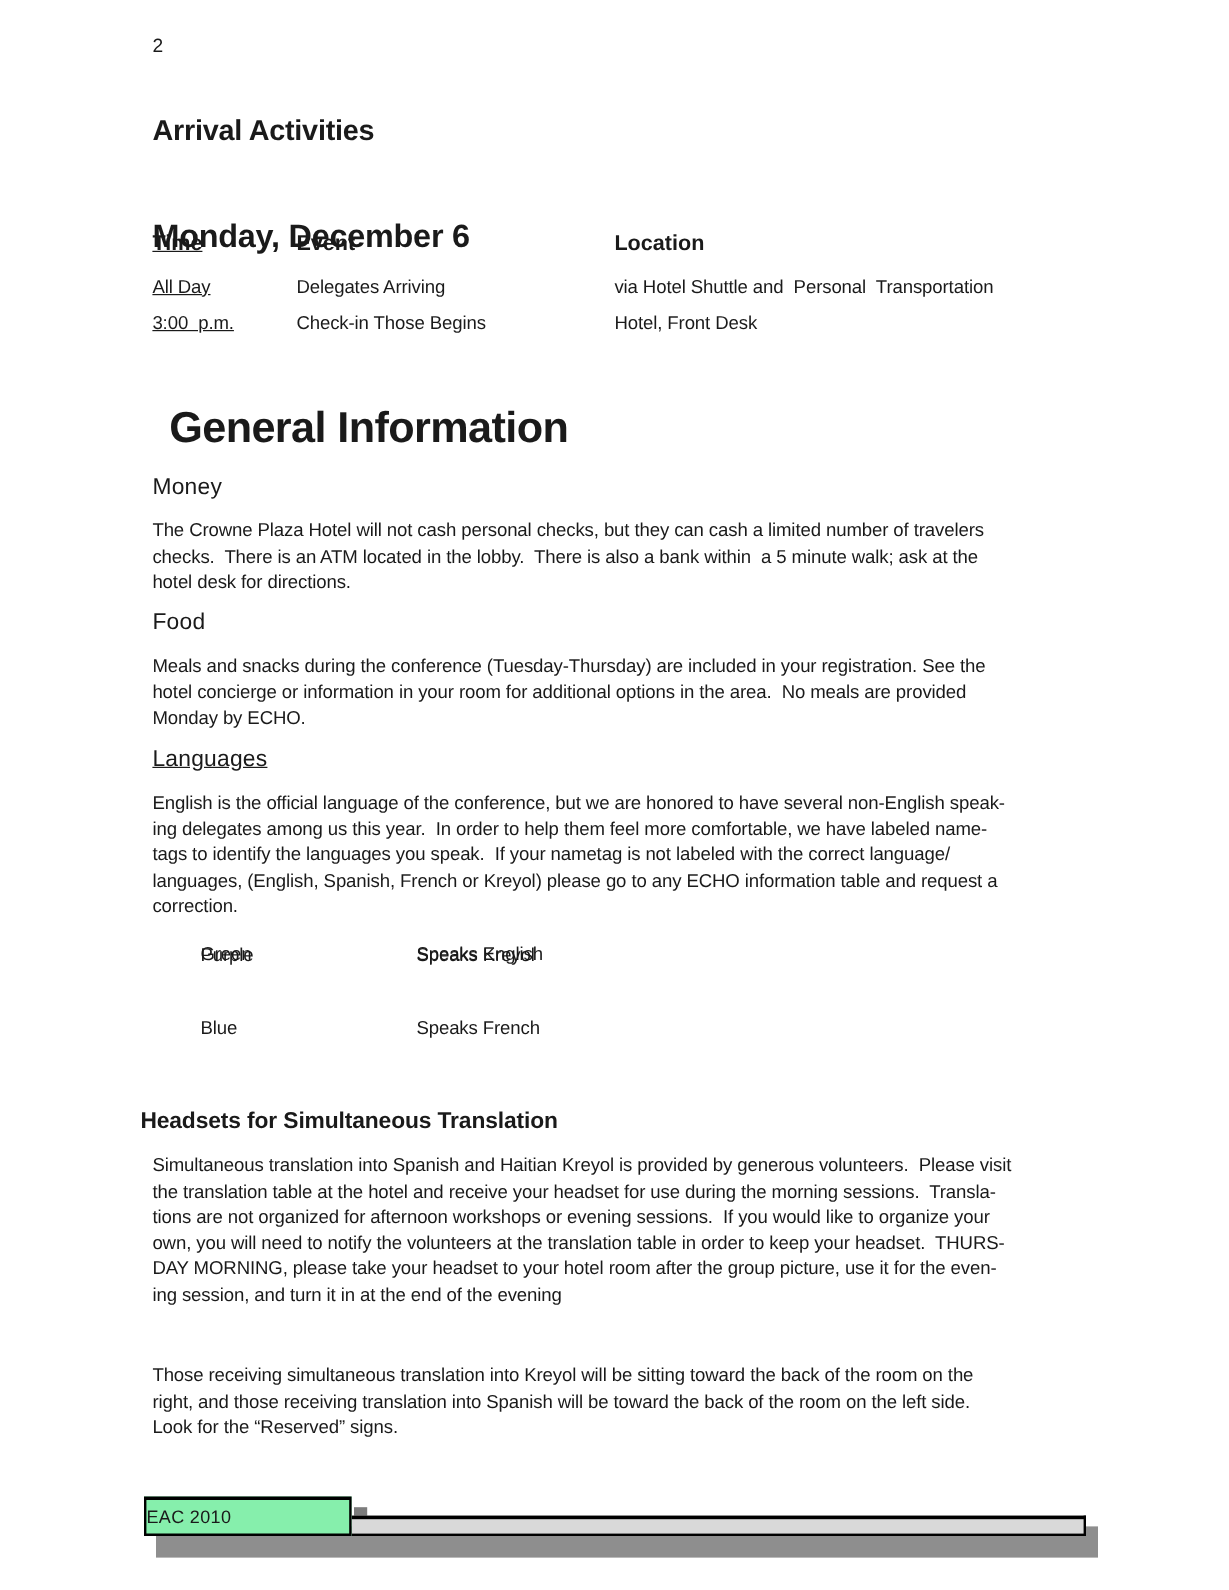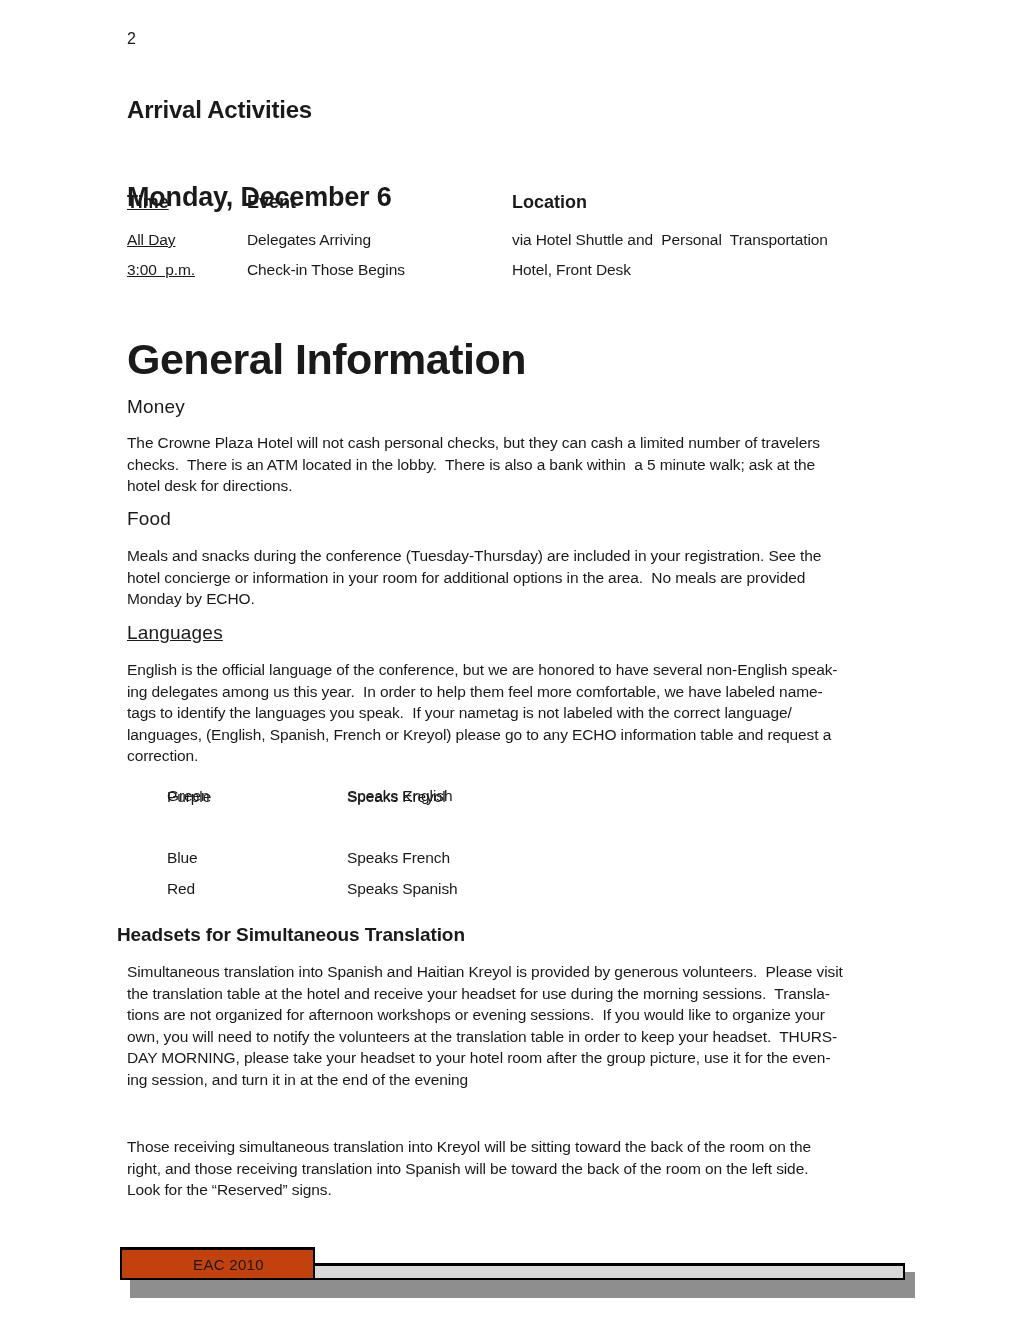--- a/index.html
+++ b/index.html
@@ -8,43 +8,43 @@
     width:1024px;height:1325px;
     background:#ffffff;
     font-family:"Liberation Sans",sans-serif;
     color:#1a1a1a;
     overflow:hidden;
   }
   .abs{position:absolute;}
   .pagenum{font-size:16px;}
   .h-section{font-weight:bold;font-size:24px;letter-spacing:-0.2px;}
   .h-date{font-weight:bold;font-size:27px;letter-spacing:-0.2px;}
-  .h-big{font-weight:bold;font-size:43px;letter-spacing:-0.5px;}
+  .h-big{font-weight:bold;font-size:36px;letter-spacing:-0.5px;margin-left:14px;}
   .h-sub{font-size:19px;font-weight:normal;letter-spacing:0.2px;}
   .h-sub-bold{font-size:19px;font-weight:bold;letter-spacing:-0.1px;}
   .body-text{
     font-size:15.5px;line-height:21.5px;letter-spacing:-0.1px;
     white-space:pre-wrap;width:790px;
   }
   .tbl-row{position:absolute;left:127px;width:790px;height:22px;}
   .tbl-row .c1{position:absolute;left:0;white-space:pre;text-decoration:underline;}
   .tbl-row .c2{position:absolute;left:120px;white-space:pre;}
   .tbl-row .c3{position:absolute;left:385px;white-space:pre;}
   .tbl-head{font-weight:bold;font-size:18px;}
   .tbl-body{font-size:15.5px;letter-spacing:-0.1px;}
   .tag-row{position:absolute;left:127px;width:500px;height:22px;font-size:15.5px;letter-spacing:-0.1px;}
   .tag-row .c1{position:absolute;left:40px;}
   .tag-row .c2{position:absolute;left:220px;}
   
   .footer-shadow{background:#8e8e8e;}
   .footer-square{background:#7c7c7c;}
   .footer-tab{
-    background:#c2410c;border:2px solid #000;border-top-width:3px;
-    display:flex;align-items:center;justify-content:center;
-    font-size:15px;letter-spacing:0.3px;padding-left:22px;
+    background:#86efac;border:2px solid #000;border-top-width:3px;
+    display:flex;align-items:center;
+    font-size:15px;letter-spacing:0.3px;
   }
   .footer-bar{background:#d9d9d9;border:2px solid #000;border-top-width:3px;border-left:none;}
 </style>
 </head>
 <body>
 
 <div class="page">
 
   <div class="abs pagenum" style="left:127px;top:30px;">2</div>
 
@@ -92,24 +92,20 @@
     <span class="c2">Speaks English</span>
   </div>
   <div class="tag-row" style="top:788px;">
     <span class="c1">Purple</span>
     <span class="c2">Speaks Kreyol</span>
   </div>
   <div class="tag-row" style="top:849px;">
     <span class="c1">Blue</span>
     <span class="c2">Speaks French</span>
   </div>
-  <div class="tag-row" style="top:880px;">
-    <span class="c1">Red</span>
-    <span class="c2">Speaks Spanish</span>
-  </div>
 
   <div class="abs h-sub-bold" style="left:117px;top:924px;">Headsets for Simultaneous Translation</div>
   <div class="abs body-text" style="left:127px;top:961px;">Simultaneous translation into Spanish and Haitian Kreyol is provided by generous volunteers.  Please visit
 the translation table at the hotel and receive your headset for use during the morning sessions.  Transla-
 tions are not organized for afternoon workshops or evening sessions.  If you would like to organize your
 own, you will need to notify the volunteers at the translation table in order to keep your headset.  THURS-
 DAY MORNING, please take your headset to your hotel room after the group picture, use it for the even-
 ing session, and turn it in at the end of the evening</div>
 
   <div class="abs body-text" style="left:127px;top:1136px;">Those receiving simultaneous translation into Kreyol will be sitting toward the back of the room on the

